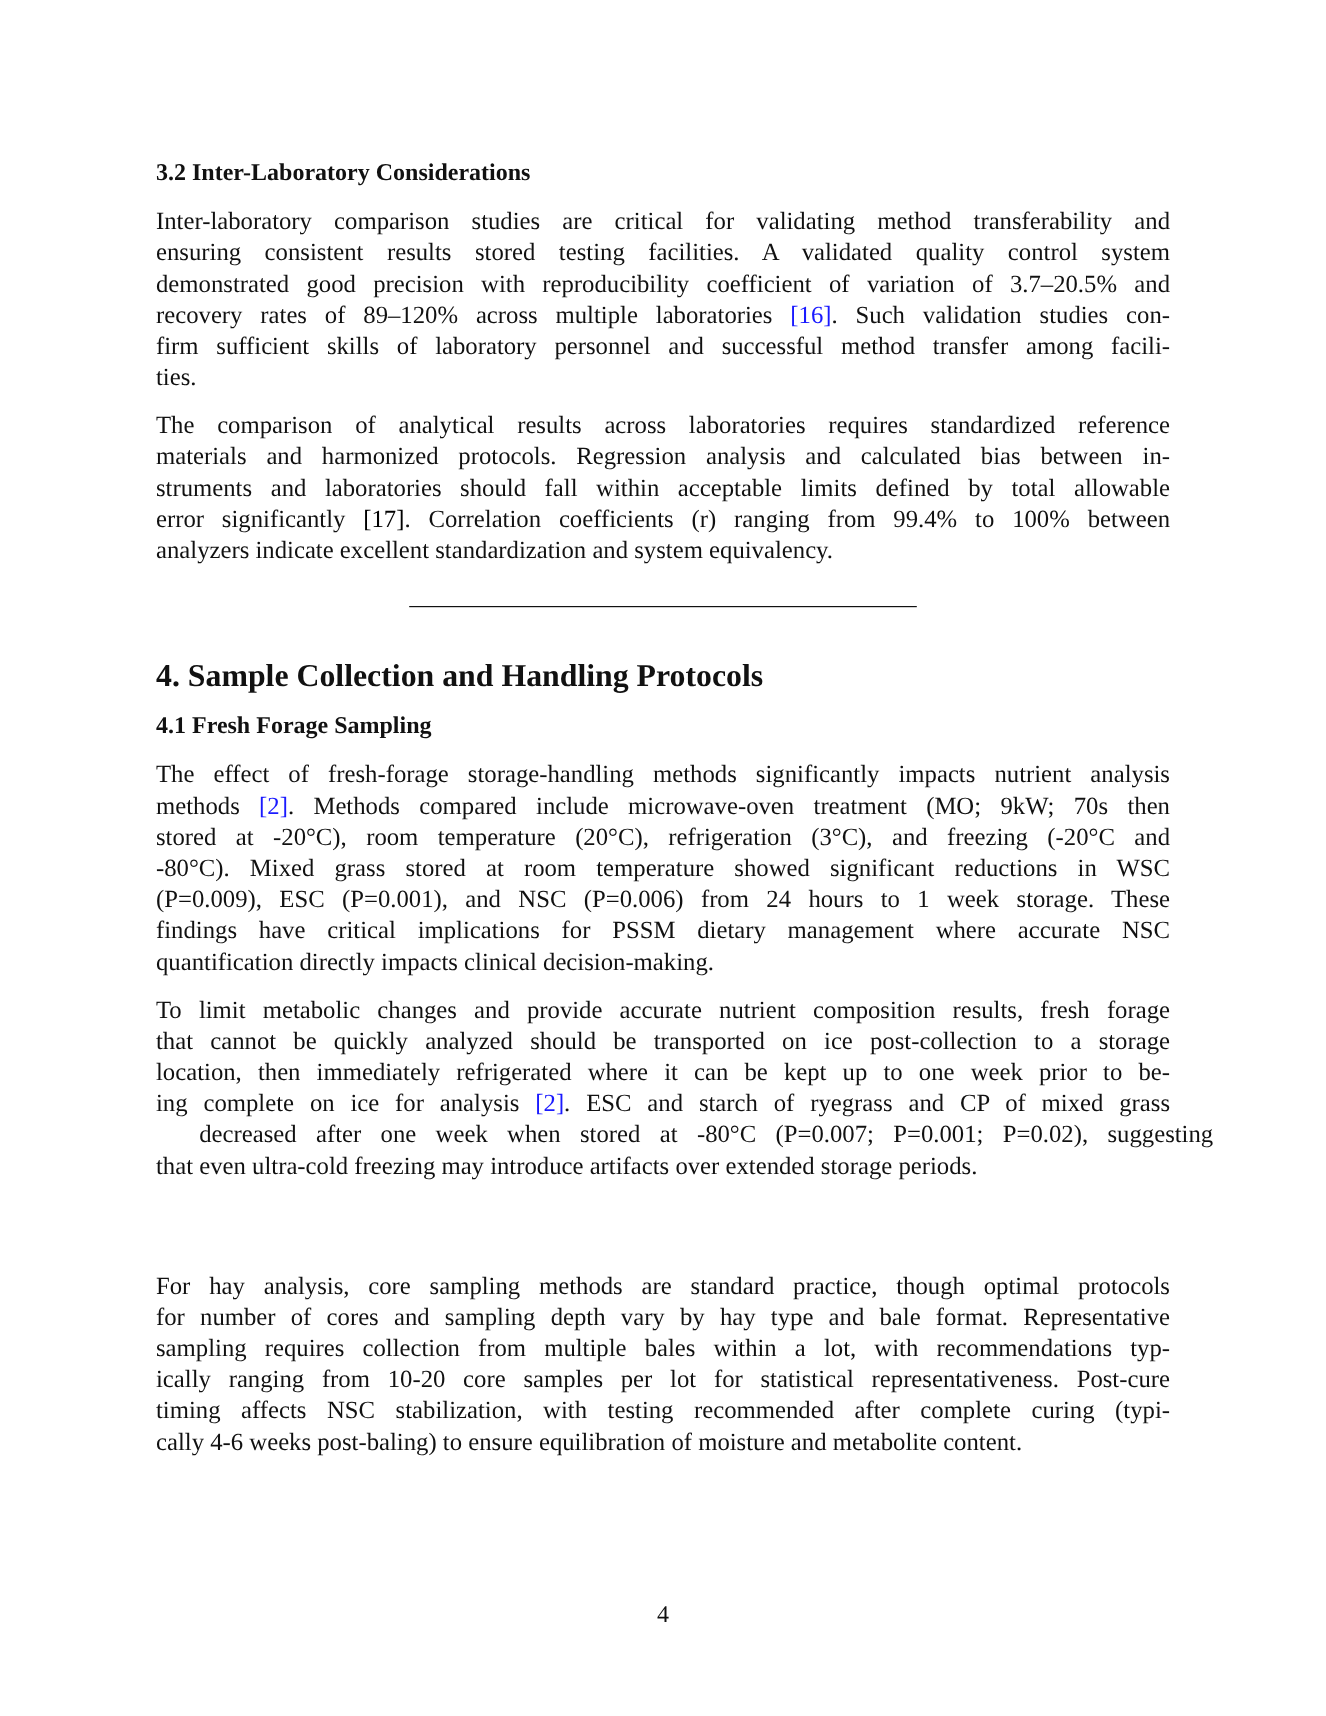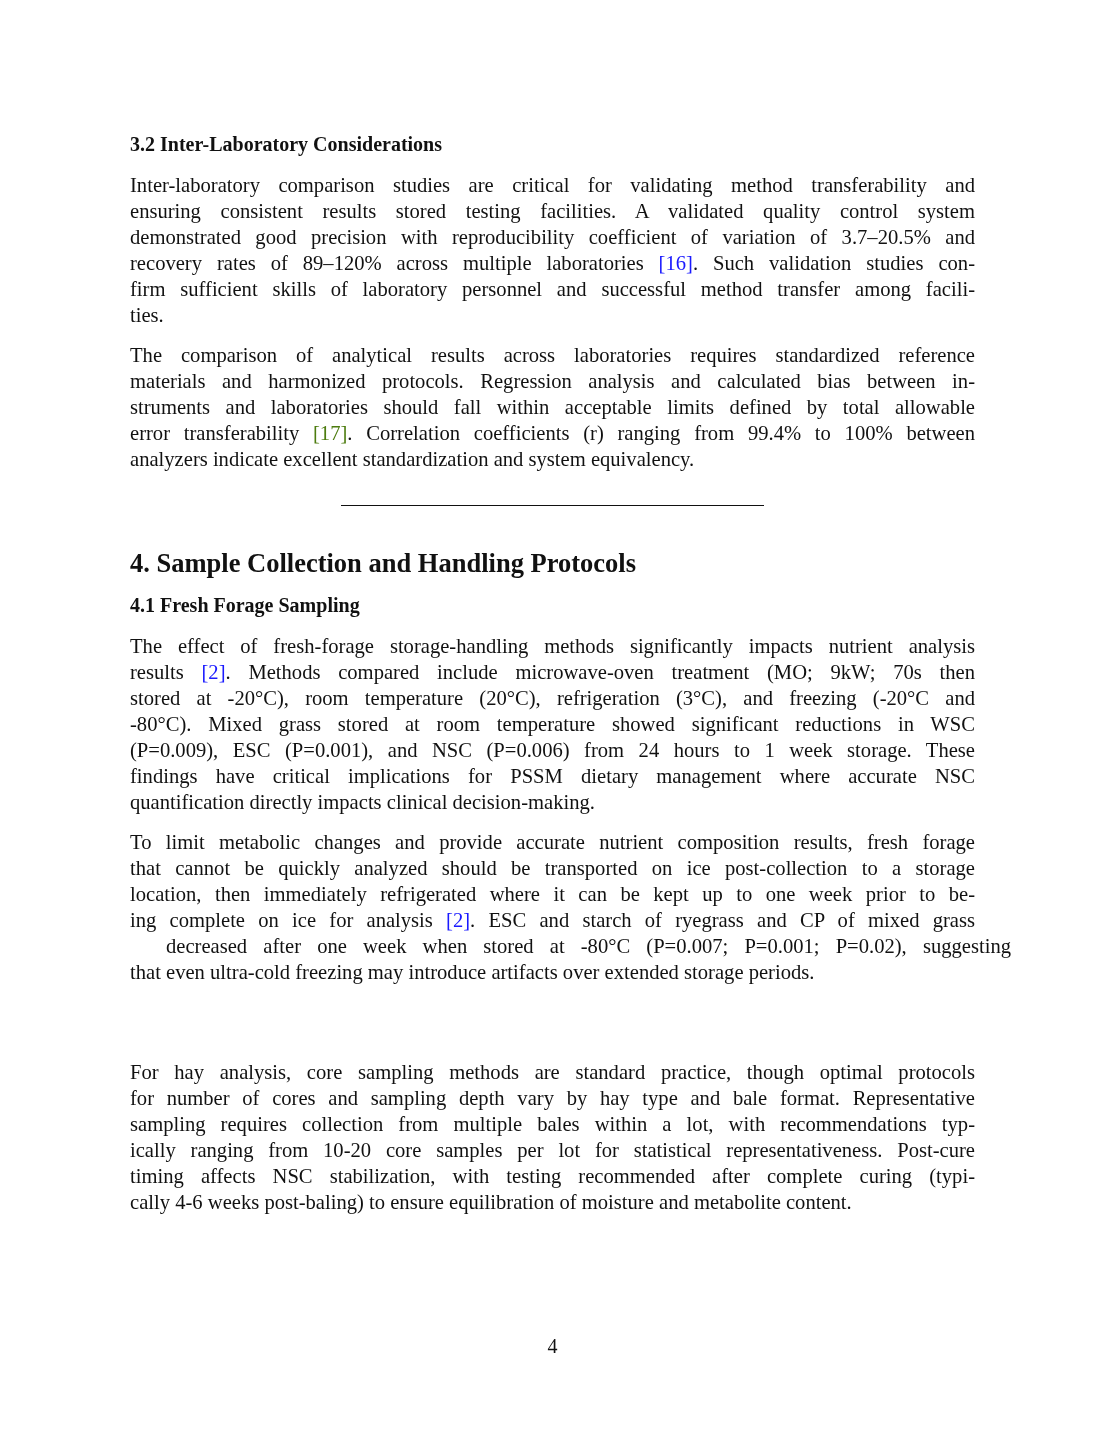--- a/index.html
+++ b/index.html
@@ -28,33 +28,33 @@
     <div class="line j" style="top:52px;">demonstrated good precision with reproducibility coefficient of variation of 3.7–20.5% and</div>
     <div class="line j" style="top:78px;"><span>recovery rates of 89–120% across multiple laboratories </span><a class="cite" style="color: rgb(26, 26, 255);">[16]</a><span>. Such validation studies con-</span></div>
     <div class="line j" style="top:104px;">firm sufficient skills of laboratory personnel and successful method transfer among facili-</div>
     <div class="line" style="top:130px;">ties.</div>
   </div>
 
   <div class="para" style="top:342px;">
     <div class="line j" style="top:0px;">The comparison of analytical results across laboratories requires standardized reference</div>
     <div class="line j" style="top:26px;">materials and harmonized protocols. Regression analysis and calculated bias between in-</div>
     <div class="line j" style="top:52px;">struments and laboratories should fall within acceptable limits defined by total allowable</div>
-    <div class="line j" style="top:78px;"><span>error transferability </span><a class="cite" style="color: #4d7c0f;">[17]</a><span>. Correlation coefficients (r) ranging from 99.4% to 100% between</span></div>
+    <div class="line j" style="top:78px;"><span>error significantly </span><a class="cite" style="color: #000000;">[17]</a><span>. Correlation coefficients (r) ranging from 99.4% to 100% between</span></div>
     <div class="line" style="top:104px;">analyzers indicate excellent standardization and system equivalency.</div>
   </div>
 
   <div class="rule"></div>
 
   <div class="h2" style="top:548px;">4. Sample Collection and Handling Protocols</div>
 
   <div class="h3" style="top:593px;">4.1 Fresh Forage Sampling</div>
 
   <div class="para" style="top:633px;">
     <div class="line j" style="top:0px;">The effect of fresh-forage storage-handling methods significantly impacts nutrient analysis</div>
-    <div class="line j" style="top:26px;"><span>results </span><a class="cite" style="color: rgb(26, 26, 255);">[2]</a><span>.  Methods compared include microwave-oven treatment (MO; 9kW; 70s then</span></div>
+    <div class="line j" style="top:26px;"><span>methods </span><a class="cite" style="color: rgb(26, 26, 255);">[2]</a><span>.  Methods compared include microwave-oven treatment (MO; 9kW; 70s then</span></div>
     <div class="line j" style="top:52px;">stored at -20°C), room temperature (20°C), refrigeration (3°C), and freezing (-20°C and</div>
     <div class="line j" style="top:78px;">-80°C). Mixed grass stored at room temperature showed significant reductions in WSC</div>
     <div class="line j" style="top:104px;">(P=0.009), ESC (P=0.001), and NSC (P=0.006) from 24 hours to 1 week storage.  These</div>
     <div class="line j" style="top:130px;">findings have critical implications for PSSM dietary management where accurate NSC</div>
     <div class="line" style="top:156px;">quantification directly impacts clinical decision-making.</div>
   </div>
 
   <div class="para" style="top:829px;">
     <div class="line j" style="top:0px;">To limit metabolic changes and provide accurate nutrient composition results, fresh forage</div>
     <div class="line j" style="top:26px;">that cannot be quickly analyzed should be transported on ice post-collection to a storage</div>

